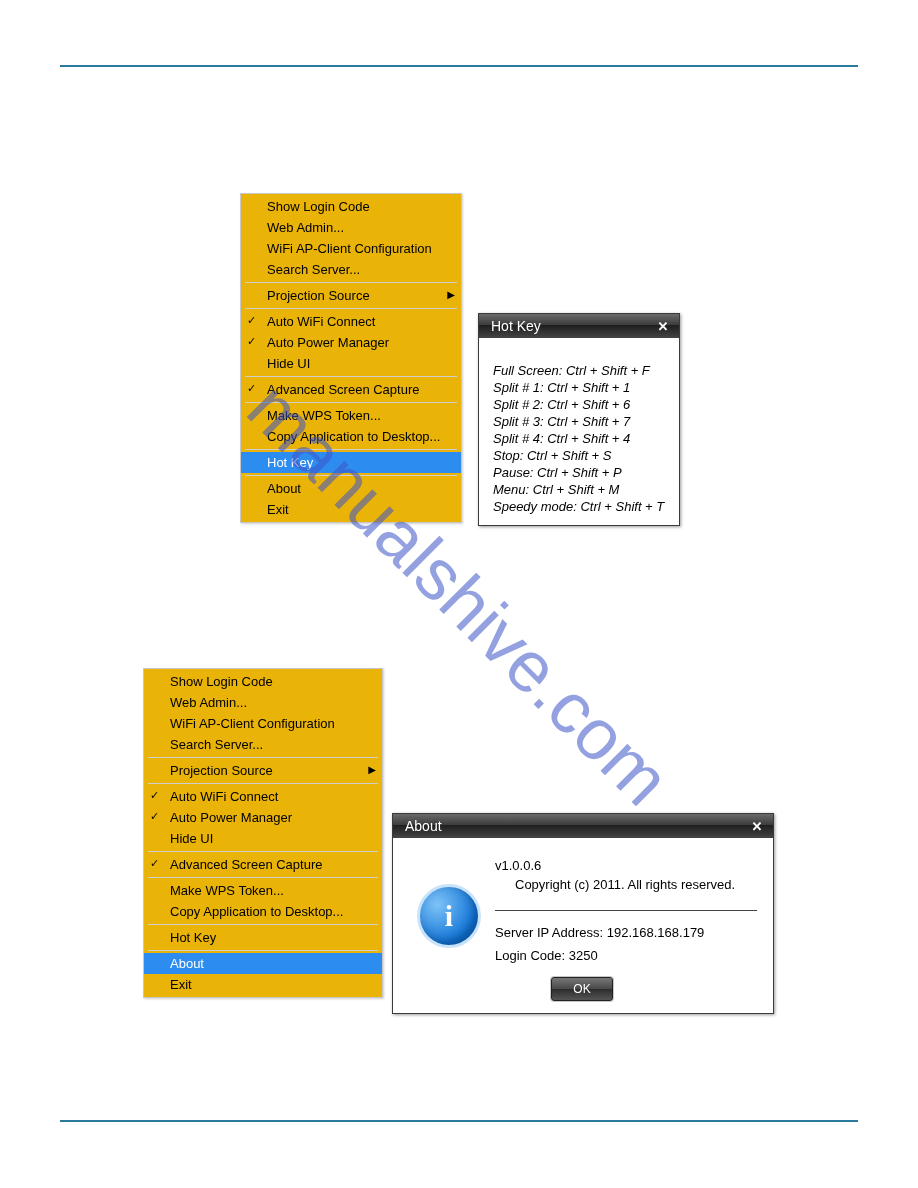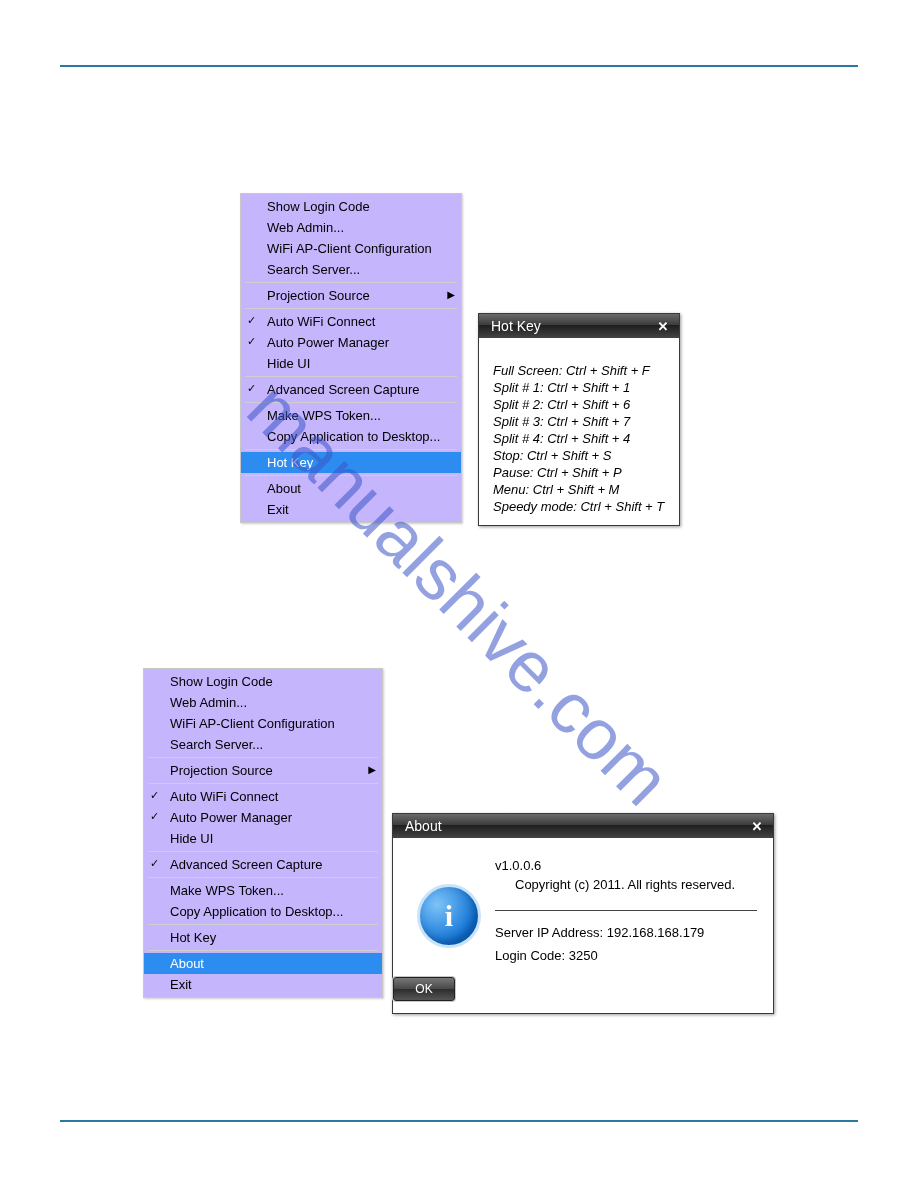--- a/index.html
+++ b/index.html
@@ -35,21 +35,21 @@
     color: #3d55c9;
     opacity: 0.55;
     pointer-events: none;
     z-index: 50;
     white-space: nowrap;
   }
 
   
   .context-menu {
     position: absolute;
-    background: #c4b5fd;
+    background: #eab308;
     border: 1px solid #c8c8c8;
     box-shadow: 1px 1px 2px rgba(0,0,0,0.2);
     padding: 2px 0;
   }
   .cm-item {
     display: flex;
     align-items: center;
     height: 21px;
     padding: 0 18px 0 26px;
     position: relative;
@@ -151,21 +151,21 @@
     flex: 1;
     padding-left: 6px;
   }
   .about-hr {
     border: none;
     border-top: 1px solid #444;
     margin: 18px 0 14px 0;
   }
   .about-footer {
     display: flex;
-    justify-content: flex-start;
+    justify-content: center;
     padding: 0 2px 12px 0;
   }
   .ok-button {
     width: 62px;
     height: 24px;
     background: linear-gradient(to bottom,#777 0%,#4a4a4a 48%,#2b2b2b 49%,#555 100%);
     color: #fff;
     border: 1px solid #222;
     border-radius: 3px;
     font-size: 12px;

